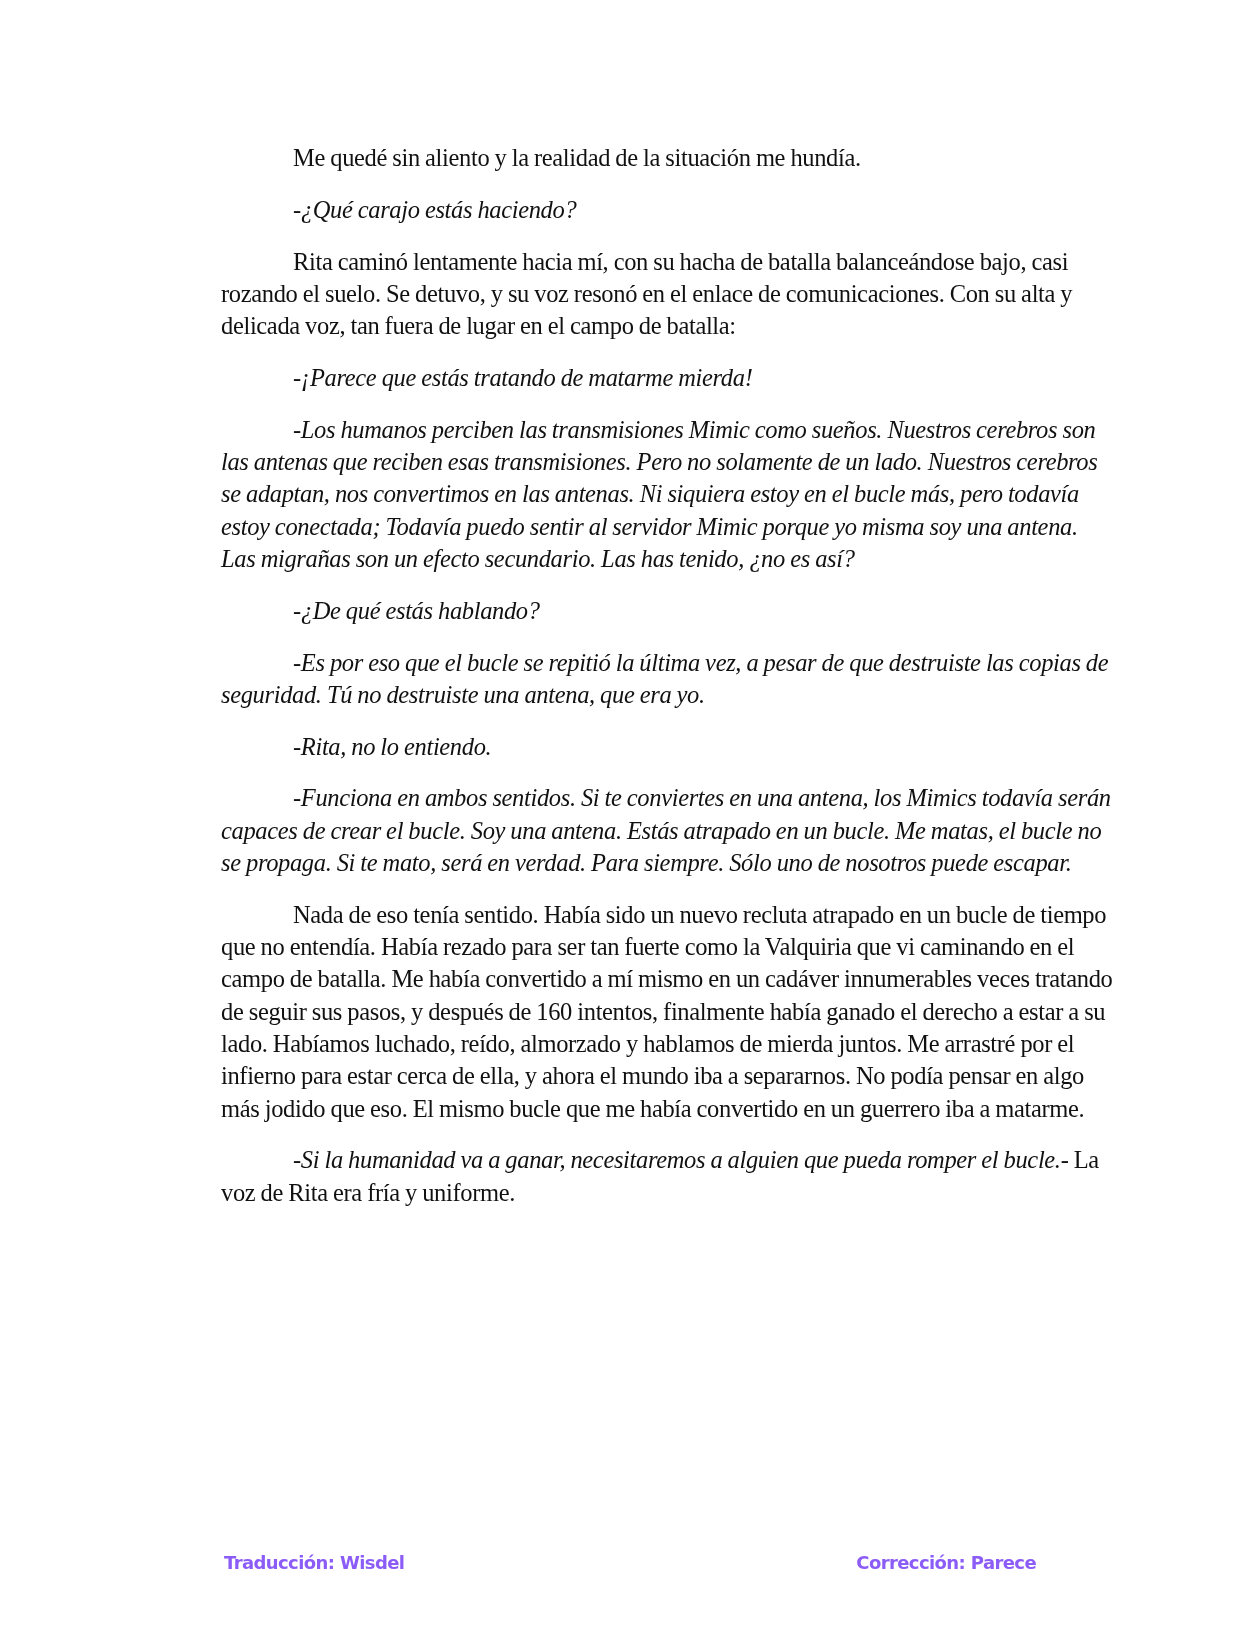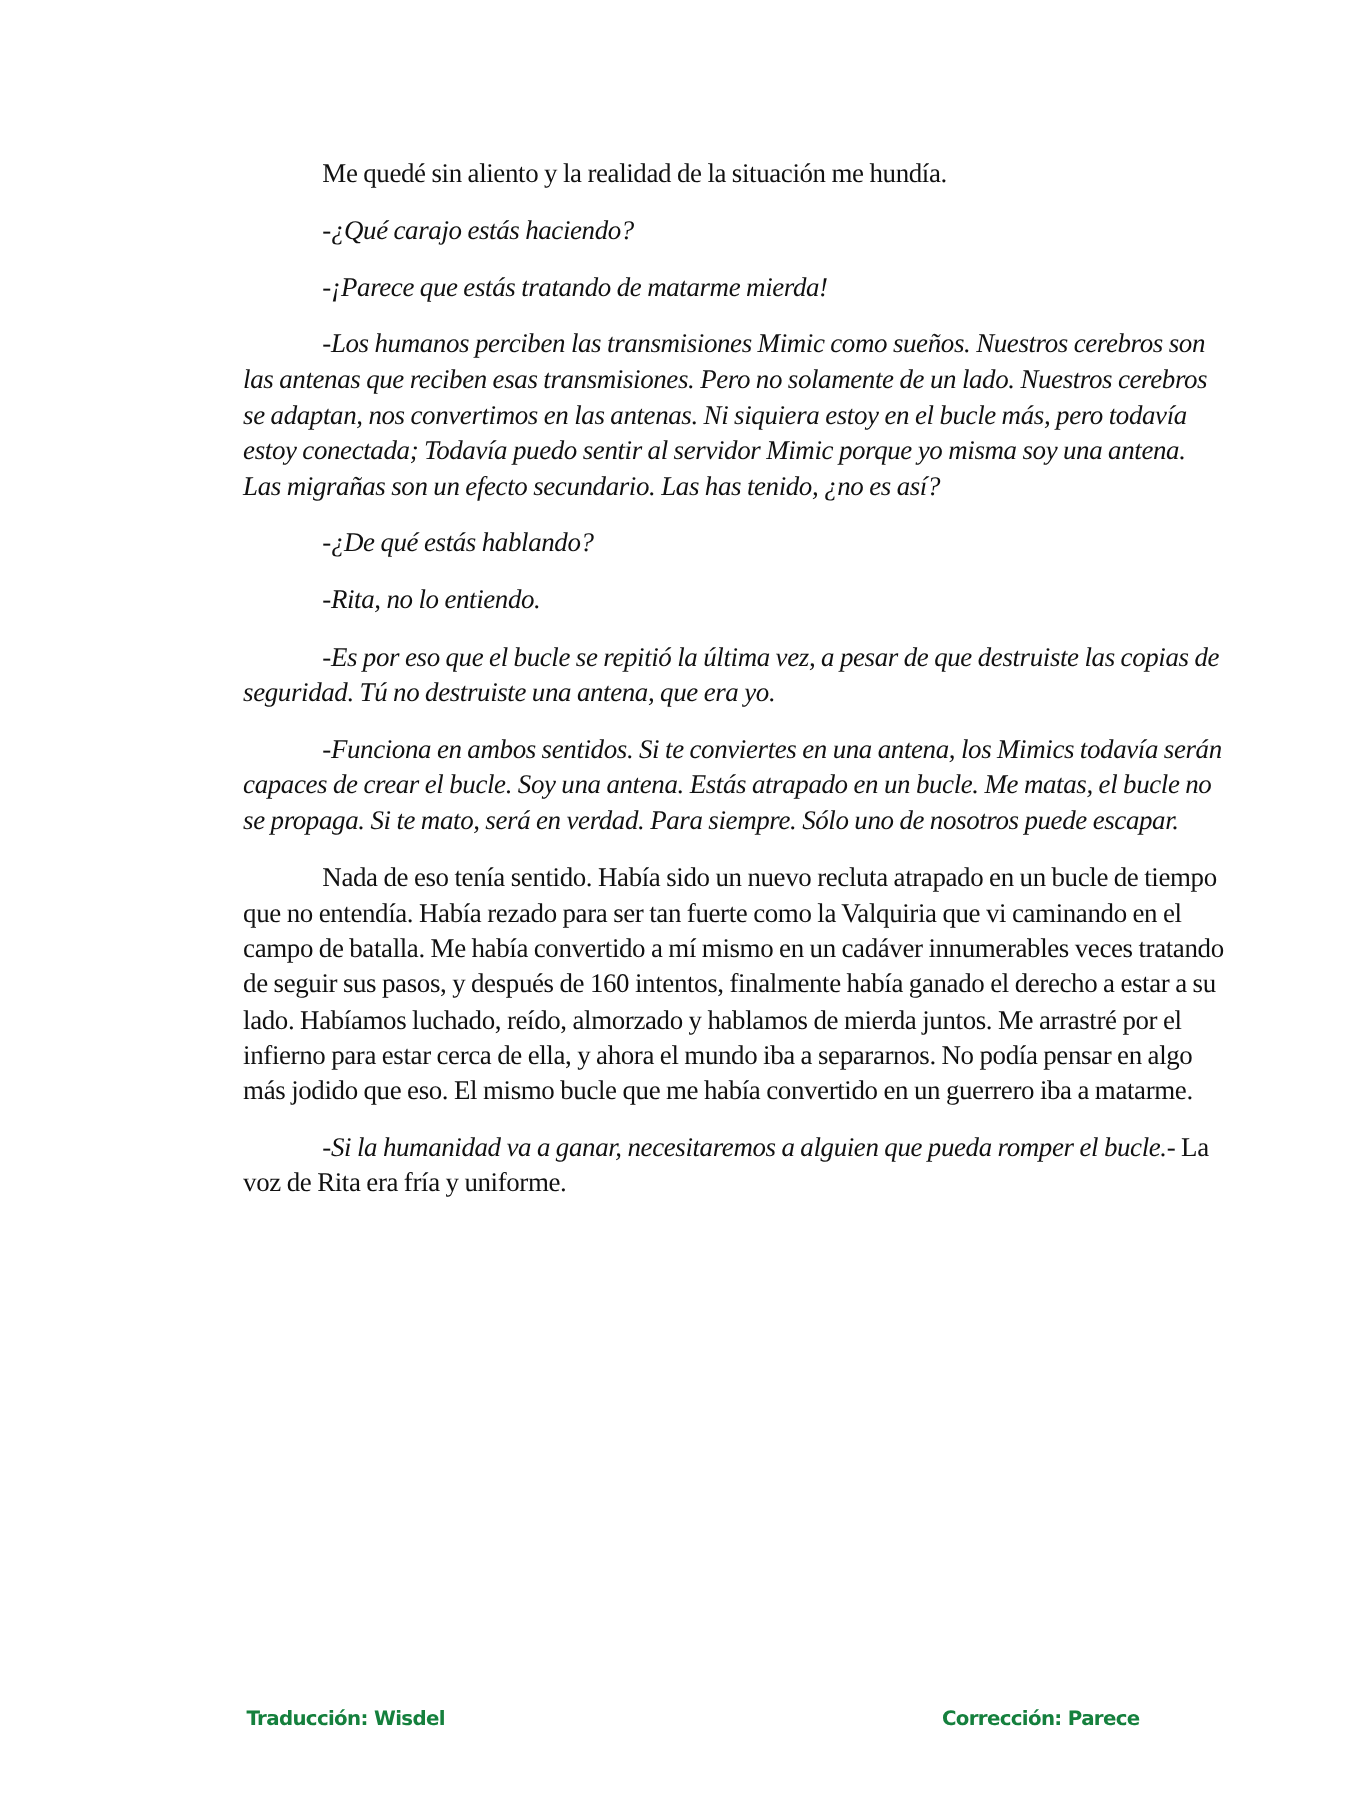--- a/index.html
+++ b/index.html
@@ -44,45 +44,46 @@
     .footer {
       position: absolute;
       top: 1552px;
       left: 0;
       width: 1136px;
       height: 28px;
       font-family: "DejaVu Sans", "Liberation Sans", sans-serif;
       font-weight: bold;
       font-size: 18px;
       letter-spacing: -0.6px;
-      color: #15803d;
+      color: #8b5cf6;
     }
     .footer-left {
       position: absolute;
       left: 176px;
       top: 0;
     }
     .footer-right {
       position: absolute;
       right: 148px;
       top: 0;
     }
   </style>
 </head>
 <body>
 
 <div class="page">
   <div class="body-text">
     <p class="para">Me quedé sin aliento y la realidad de la situación me hundía.</p>
     <p class="para italic">-¿Qué carajo estás haciendo?</p>
+    <p class="para">Rita caminó lentamente hacia mí, con su hacha de batalla balanceándose bajo, casi rozando el suelo. Se detuvo, y su voz resonó en el enlace de comunicaciones. Con su alta y delicada voz, tan fuera de lugar en el campo de batalla:</p>
     <p class="para italic">-¡Parece que estás tratando de matarme mierda!</p>
     <p class="para italic">-Los humanos perciben las transmisiones Mimic como sueños. Nuestros cerebros son las antenas que reciben esas transmisiones. Pero no solamente de un lado. Nuestros cerebros se adaptan, nos convertimos en las antenas. Ni siquiera estoy en el bucle más, pero todavía estoy conectada; Todavía puedo sentir al servidor Mimic porque yo misma soy una antena. Las migrañas son un efecto secundario. Las has tenido, ¿no es así?</p>
     <p class="para italic">-¿De qué estás hablando?</p>
+    <p class="para italic">-Es por eso que el bucle se repitió la última vez, a pesar de que destruiste las copias de seguridad. Tú no destruiste una antena, que era yo.</p>
     <p class="para italic">-Rita, no lo entiendo.</p>
-    <p class="para italic">-Es por eso que el bucle se repitió la última vez, a pesar de que destruiste las copias de seguridad. Tú no destruiste una antena, que era yo.</p>
     <p class="para italic">-Funciona en ambos sentidos. Si te conviertes en una antena, los Mimics todavía serán capaces de crear el bucle. Soy una antena. Estás atrapado en un bucle. Me matas, el bucle no se propaga. Si te mato, será en verdad. Para siempre. Sólo uno de nosotros puede escapar.</p>
     <p class="para">Nada de eso tenía sentido. Había sido un nuevo recluta atrapado en un bucle de tiempo que no entendía. Había rezado para ser tan fuerte como la Valquiria que vi caminando en el campo de batalla. Me había convertido a mí mismo en un cadáver innumerables veces tratando de seguir sus pasos, y después de 160 intentos, finalmente había ganado el derecho a estar a su lado. Habíamos luchado, reído, almorzado y hablamos de mierda juntos. Me arrastré por el infierno para estar cerca de ella, y ahora el mundo iba a separarnos. No podía pensar en algo más jodido que eso. El mismo bucle que me había convertido en un guerrero iba a matarme.</p>
     <p class="para"><span class="rm">-</span><span class="it">Si la humanidad va a ganar, necesitaremos a alguien que pueda romper el bucle.</span><span class="rm">- La voz de Rita era fría y uniforme.</span></p>
   </div>
 
   <div class="footer">
     <span class="footer-left">Traducción: Wisdel</span>
     <span class="footer-right">Corrección: Parece</span>
   </div>
 </div>

